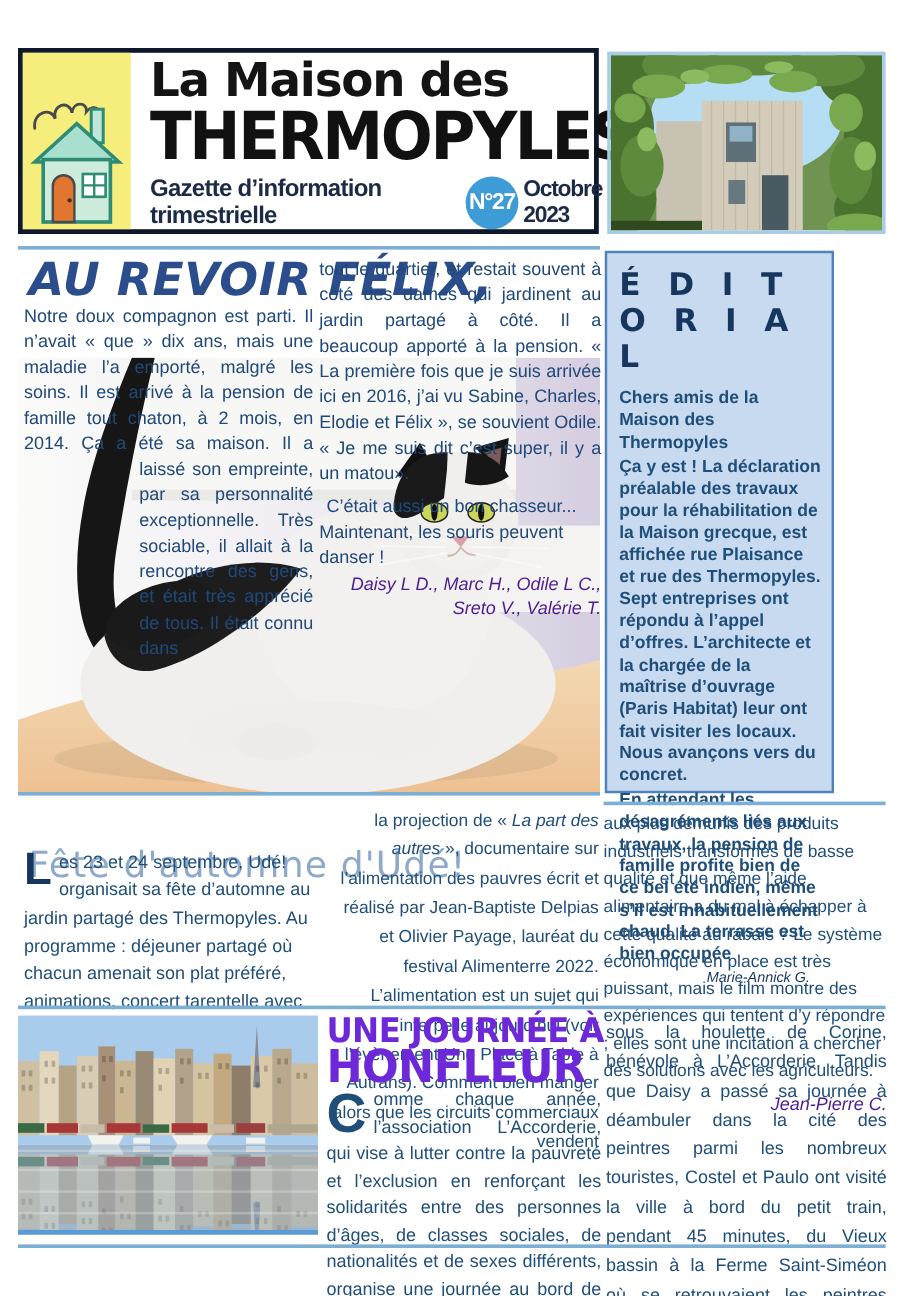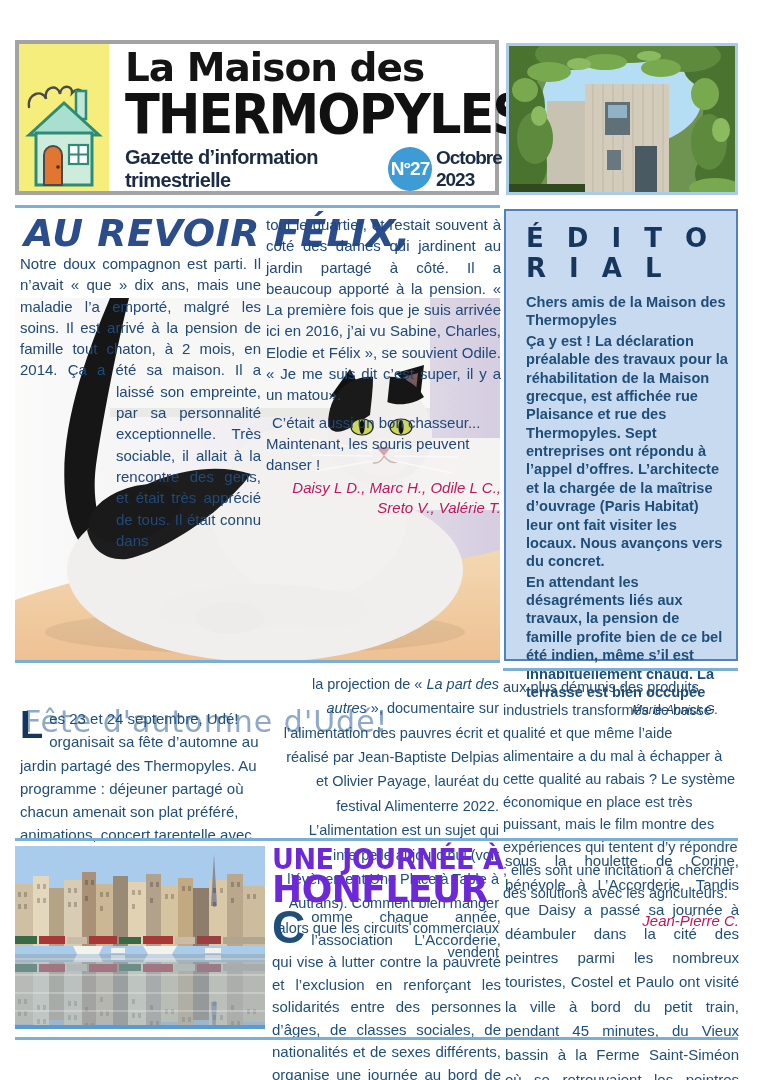--- a/index.html
+++ b/index.html
@@ -2,21 +2,21 @@
 <html><head>
 <meta charset="utf-8">
 <style>
   * { margin:0; padding:0; box-sizing:border-box; }
   html,body { background:#ffffff; }
   body { font-family:"Liberation Sans", sans-serif; }
   .page { position:relative; width:764px; height:1080px; background:#fff; margin:0 auto; overflow:hidden; }
 
   
   .masthead { position:absolute; left:15px; top:40px; width:484px; height:155px;
-              border:4px solid #a3a3a3; background:#fff; display:flex; }
+              border:4px solid #0f172a; background:#fff; display:flex; }
   .logo-box { width:90px; height:100%; background:#f5ee7d; flex:0 0 auto; position:relative; }
   .logo-box svg { position:absolute; left:2px; bottom:2px; }
   .mast-text { padding:4px 0 0 16px; flex:1; }
   .mast-title1 { font-family:"DejaVu Sans", sans-serif; font-weight:bold; font-size:39px; color:#141414; letter-spacing:-1px; line-height:1.05; }
   .mast-title2 { font-family:"DejaVu Sans", sans-serif; font-weight:bold; font-size:51px; color:#111; letter-spacing:-2px; line-height:0.95; transform:scaleY(1.08); transform-origin:left top; }
   .mast-row { display:flex; align-items:center; margin-top:9px; }
   .mast-sub { font-size:20px; font-weight:bold; color:#1c2b45; letter-spacing:-0.6px; }
   .issue-circle { width:44px; height:44px; border-radius:50%; background:#3d9bd5; color:#fff;
                   font-weight:bold; font-size:19px; display:flex; align-items:center; justify-content:center;
                   margin:0 4px 0 8px; flex:0 0 auto; letter-spacing:-1px; }
@@ -31,28 +31,28 @@
 
   
   .felix-title { position:absolute; left:24px; top:211px; font-family:"DejaVu Sans", sans-serif;
                  font-style:italic; font-weight:bold; font-size:38px; color:#2b4d8c; letter-spacing:0.5px; }
   .body-text { font-size:15px; color:#20497a; line-height:1.42; text-align:justify; }
   .felix-col1 { position:absolute; left:20px; top:253px; width:241px; z-index:2; }
   .tail-gap { float:left; width:96px; height:178px; }
   .felix-col2 { position:absolute; left:266px; top:214px; width:235px; z-index:2; }
   .felix-col2 .p2 { text-align:left; margin-top:6px; padding-left:6px; }
   .felix-col2 .p3 { text-align:left; }
-  .signature { font-style:italic; color:#be185d; text-align:right; font-size:15px; }
+  .signature { font-style:italic; color:#4c1d95; text-align:right; font-size:15px; }
   .felix-col2 .signature { margin-top:2px; line-height:1.35; }
 
   .cat-photo { left:15px; top:298px; width:485px; height:362px; z-index:1; }
 
   
-  .editorial { position:absolute; left:504px; top:209px; width:234px; height:452px;
-               background:#c7daf0; border:2px solid #4f81bd; padding:12px 8px 8px 20px; }
+  .editorial { position:absolute; left:504px; top:209px; width:191px; height:452px;
+               background:#c7daf0; border:2px solid #4f81bd; padding:12px 8px 8px 10px; }
   .editorial-title { font-family:"DejaVu Sans", sans-serif; font-weight:bold; font-size:26px;
                      color:#17365d; letter-spacing:7px; margin-bottom:10px; }
   .editorial p { font-size:14.6px; font-weight:bold; color:#1f4e79; line-height:1.26; margin-bottom:2px; }
   .editorial .signature { font-size:12px; color:#17365d; padding-right:10px; font-weight:normal; }
 
   
   .fete-title { position:absolute; left:24px; top:668px; font-family:"DejaVu Sans", sans-serif;
                 font-weight:normal; font-size:30px; color:#8ea9c9; letter-spacing:1px;margin-top:36px; }
   .fete-col1 { position:absolute; left:20px; top:707px; width:242px; text-align:left; line-height:1.55; color:#1f4e79; font-size:15px; }
   .dropcap { float:left; font-weight:bold; color:#17365d; }

